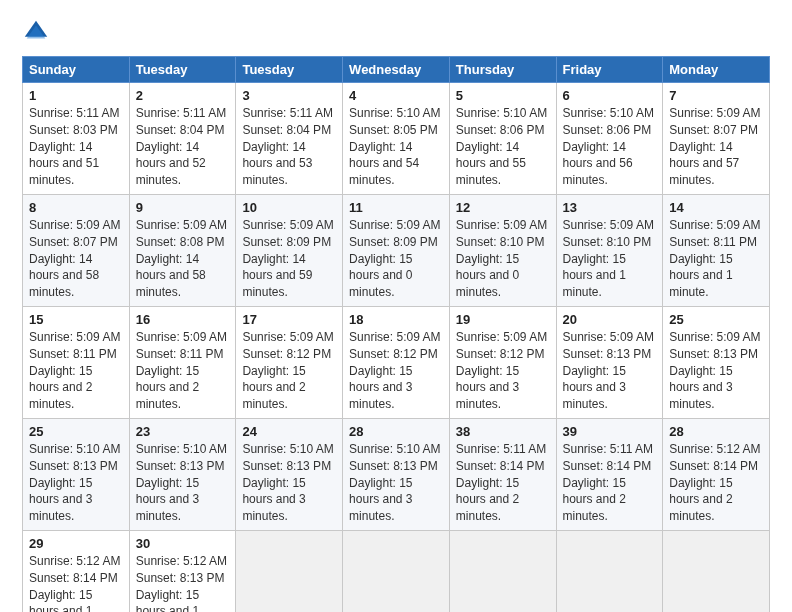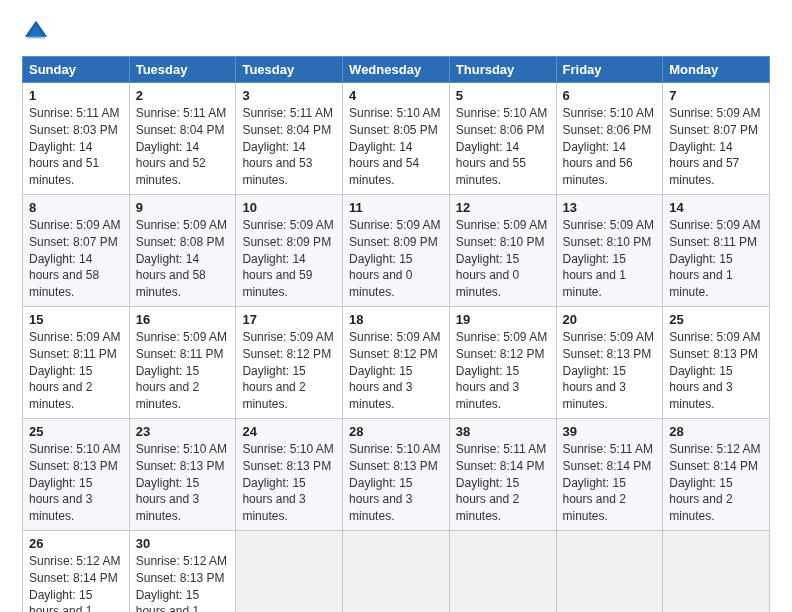--- a/index.html
+++ b/index.html
@@ -253,21 +253,21 @@
         <span class="day-num">39</span>
         <span class="day-info">Sunrise: 5:11 AM<br>Sunset: 8:14 PM<br>Daylight: 15 hours and 2 minutes.</span>
       </td>
           <td>
         <span class="day-num">28</span>
         <span class="day-info">Sunrise: 5:12 AM<br>Sunset: 8:14 PM<br>Daylight: 15 hours and 2 minutes.</span>
       </td>
         </tr>
         <tr>
           <td>
-        <span class="day-num">26</span>
+        <span class="day-num">29</span>
         <span class="day-info">Sunrise: 5:12 AM<br>Sunset: 8:14 PM<br>Daylight: 15 hours and 1 minute.</span>
       </td>
           <td>
         <span class="day-num">30</span>
         <span class="day-info">Sunrise: 5:12 AM<br>Sunset: 8:13 PM<br>Daylight: 15 hours and 1 minute.</span>
       </td>
           <td class="empty"></td>
           <td class="empty"></td>
           <td class="empty"></td>
           <td class="empty"></td>

